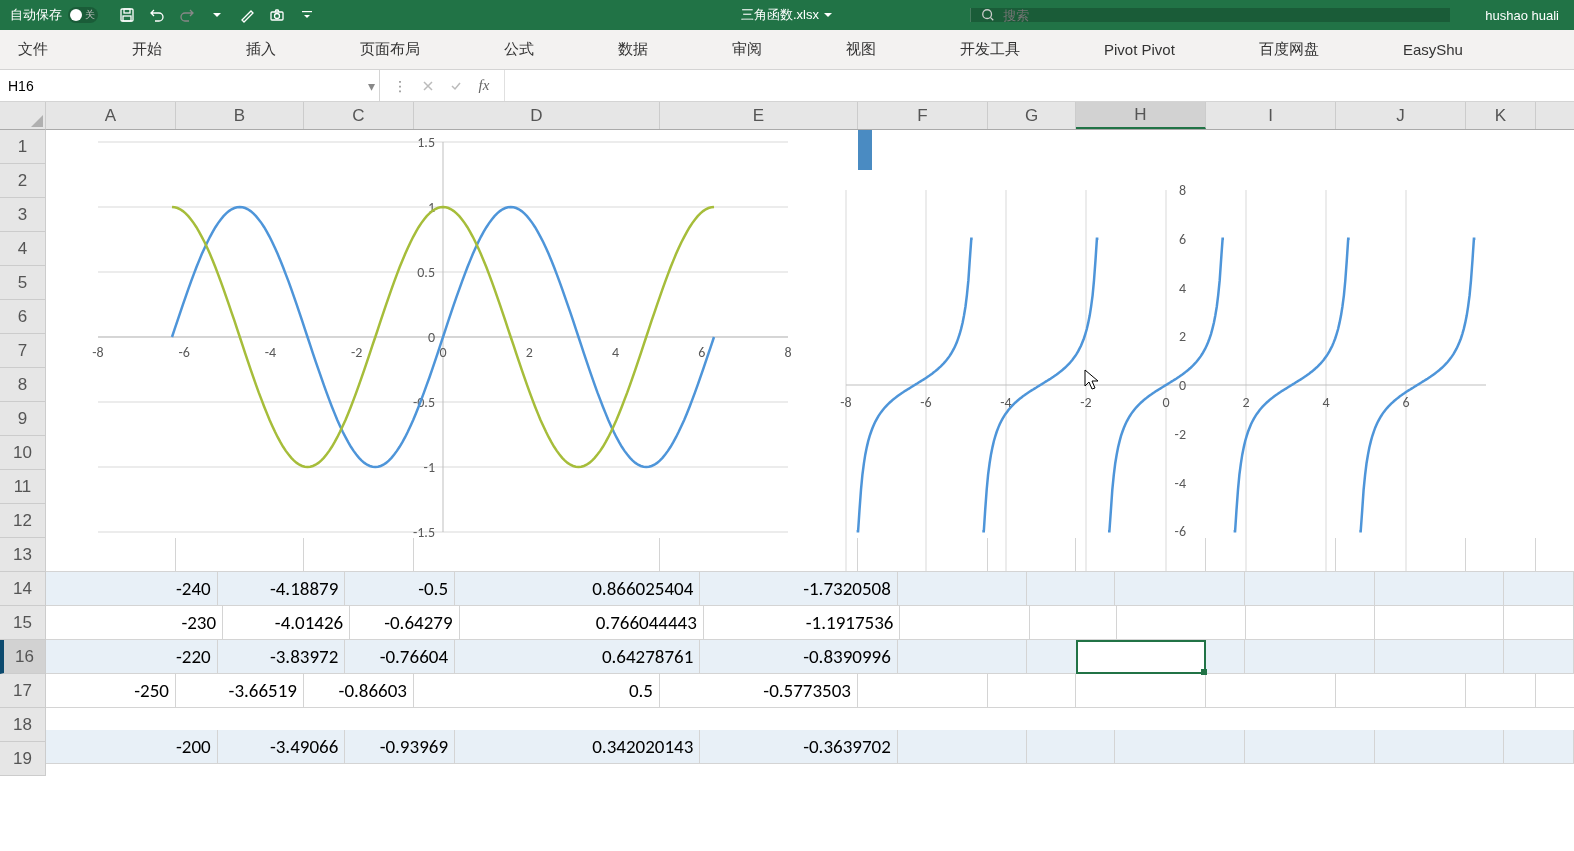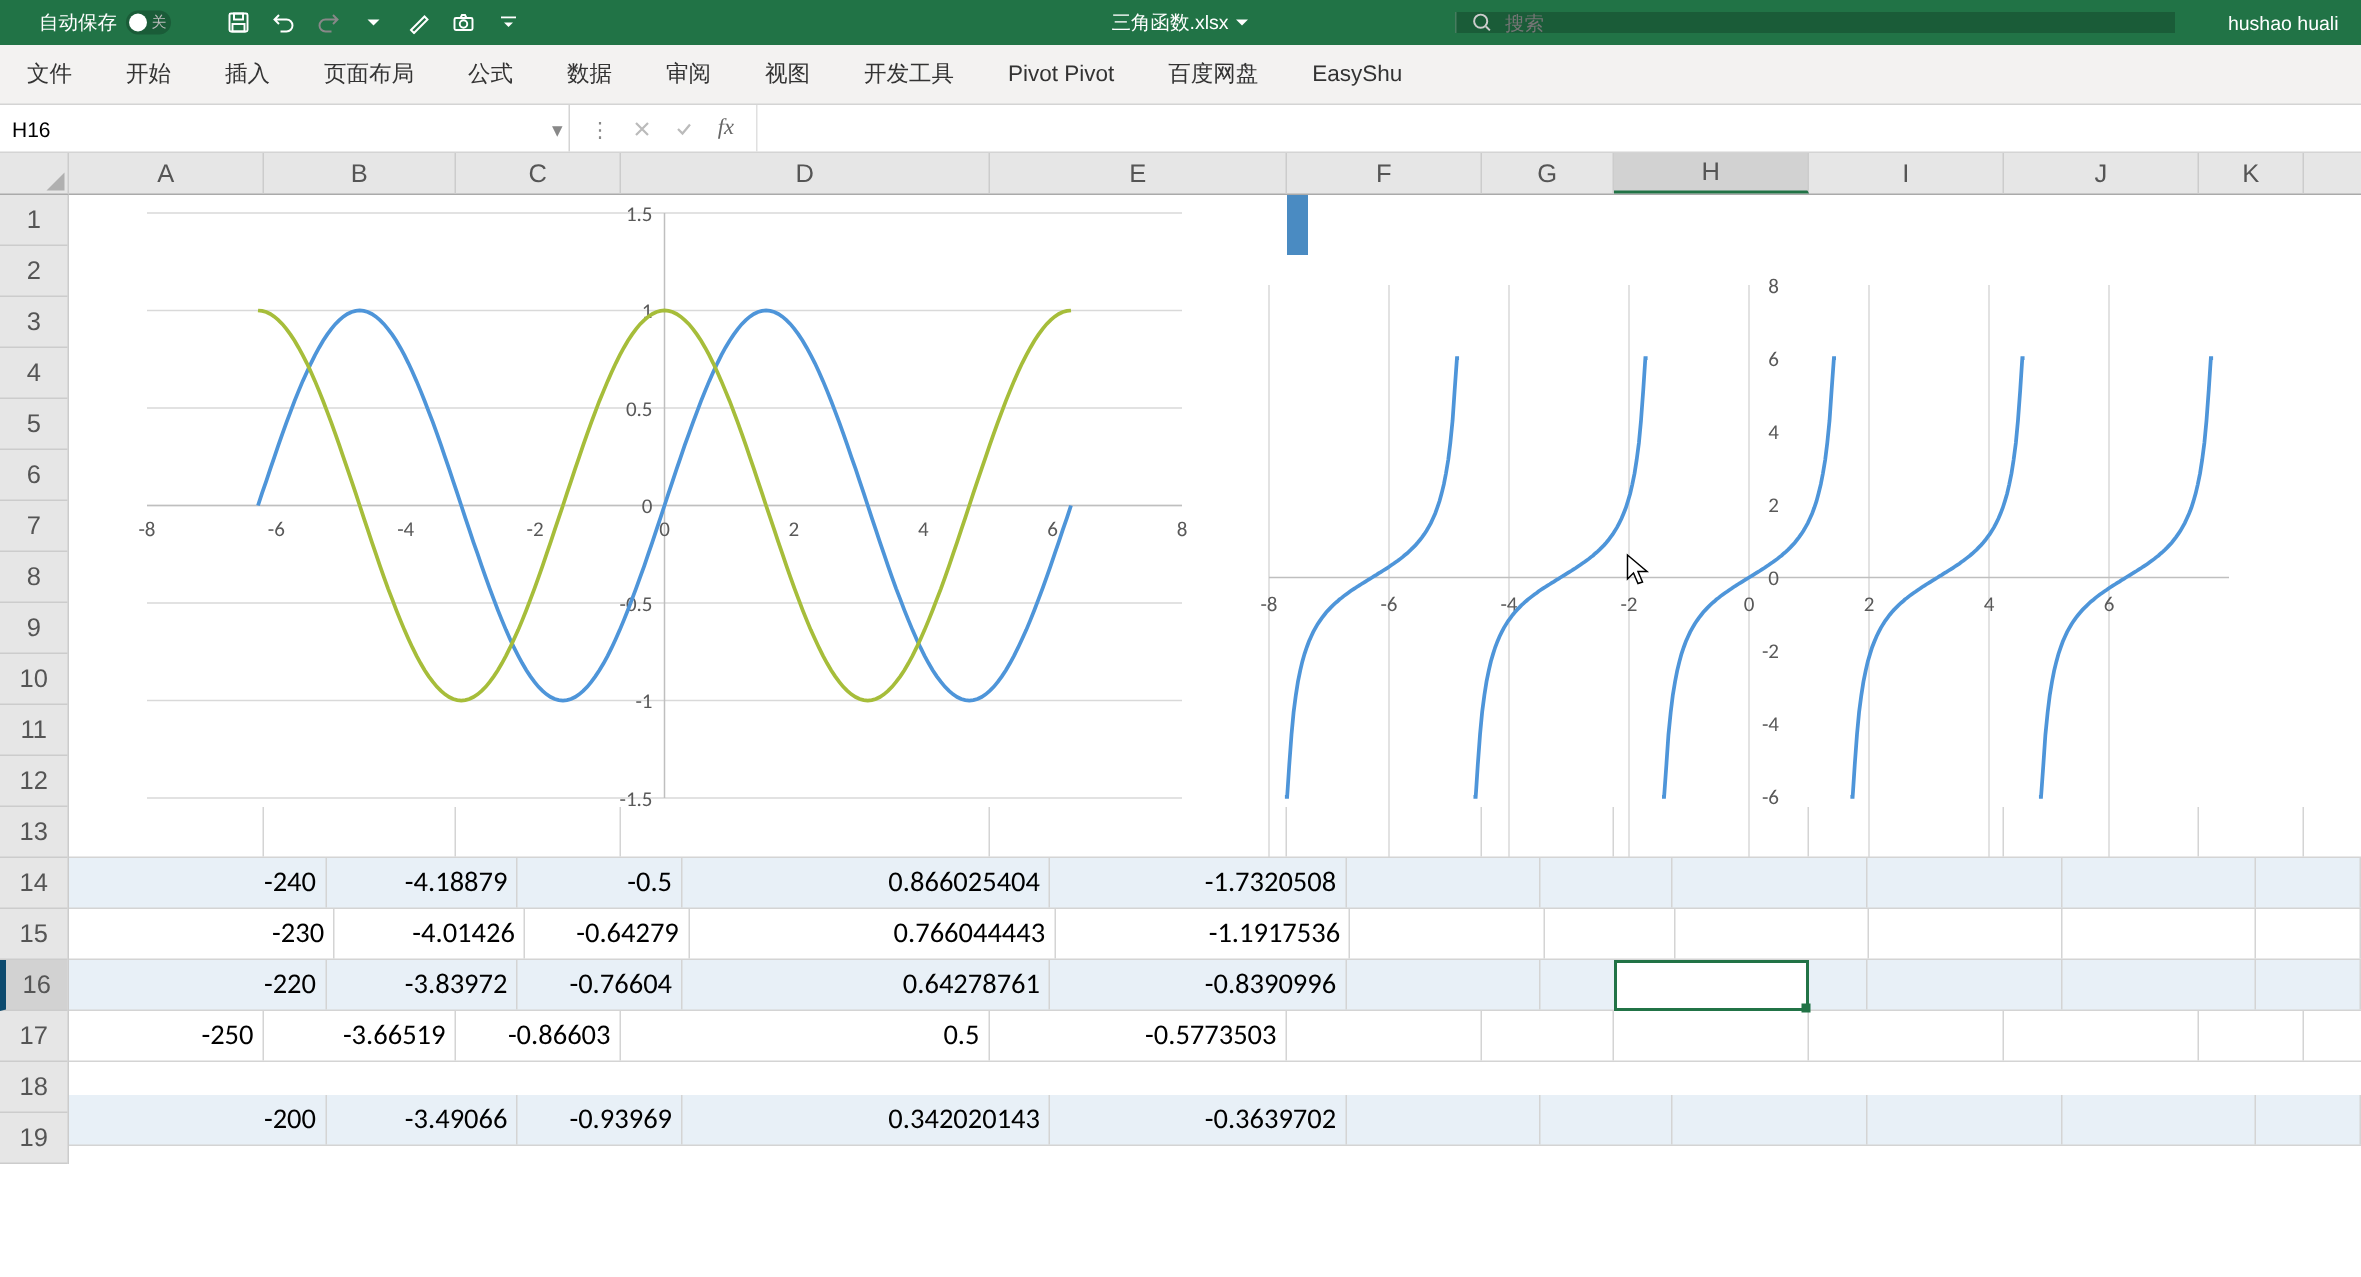--- a/index.html
+++ b/index.html
@@ -1,32 +1,32 @@
 <!DOCTYPE html>
 <html><head>
 <meta charset="utf-8">
 <style>
 * { margin: 0; padding: 0; box-sizing: border-box; }
 body { font-family: "Microsoft YaHei", Arial, sans-serif; font-size: 14px; overflow: hidden; background: #fff; }
 
 .titlebar { background: #217346; height: 30px; display: flex; align-items: center; color: #fff; position: relative; }
-.autosave { display: flex; align-items: center; gap: 6px; padding: 0 26px; font-size: 13px; }
+.autosave { display: flex; align-items: center; gap: 6px; padding: 0 10px; font-size: 13px; }
 .toggle { width: 30px; height: 16px; background: #1a5c38; border-radius: 8px; position: relative; display: flex; align-items: center; }
 .toggle .knob { width: 12px; height: 12px; background: #fff; border-radius: 50%; margin-left: 2px; }
 .toggle .off { font-size: 10px; margin-left: 3px; color: #bbb; }
 .qat { display: flex; gap: 4px; padding: 0 6px; }
 .qat-btn { width: 26px; height: 26px; display: flex; align-items: center; justify-content: center; cursor: pointer; }
 .qat-btn svg { width: 16px; height: 16px; }
 .filename { position: absolute; left: 50%; transform: translateX(-50%); font-size: 13px; display: flex; align-items: center; gap: 4px; }
 .searchbox { margin-left: auto; margin-right: 20px; background: #1a5c38; height: 14px; width: 480px; display: flex; align-items: center; padding: 0 10px; gap: 8px; border-left: 1px solid rgba(255,255,255,0.2); }
 .searchbox svg { width: 14px; height: 14px; }
 .searchbox input { background: transparent; border: none; color: #ccc; outline: none; flex: 1; font-size: 13px; }
 .username { padding: 0 15px; font-size: 13px; }
 
-.ribbon { background: #f3f2f1; border-bottom: 1px solid #d4d4d4; height: 40px; display: flex; align-items: stretch; }
+.ribbon { background: #f3f2f1; border-bottom: 1px solid #d4d4d4; height: 40px; display: flex; align-items: stretch; gap: 48px; }
 .tab { padding: 0 18px; display: flex; align-items: center; font-size: 15px; color: #333; cursor: pointer; }
 
 .formula-bar { height: 32px; border-bottom: 1px solid #d4d4d4; display: flex; align-items: stretch; background: #fff; }
 .namebox { width: 380px; border-right: 1px solid #d4d4d4; display: flex; align-items: center; padding: 0 8px; position: relative; }
 .namebox .dd { position: absolute; right: 4px; color: #888; }
 .fb-btns { display: flex; align-items: center; padding: 0 8px; gap: 4px; border-right: 1px solid #e0e0e0; }
 .fb-btn { width: 24px; height: 24px; display: flex; align-items: center; justify-content: center; color: #888; }
 .fb-btn svg { width: 14px; height: 14px; }
 .fx { font-style: italic; font-family: serif; font-size: 15px; color: #666; }
 .fb-input { flex: 1; padding: 0 8px; display: flex; align-items: center; }

